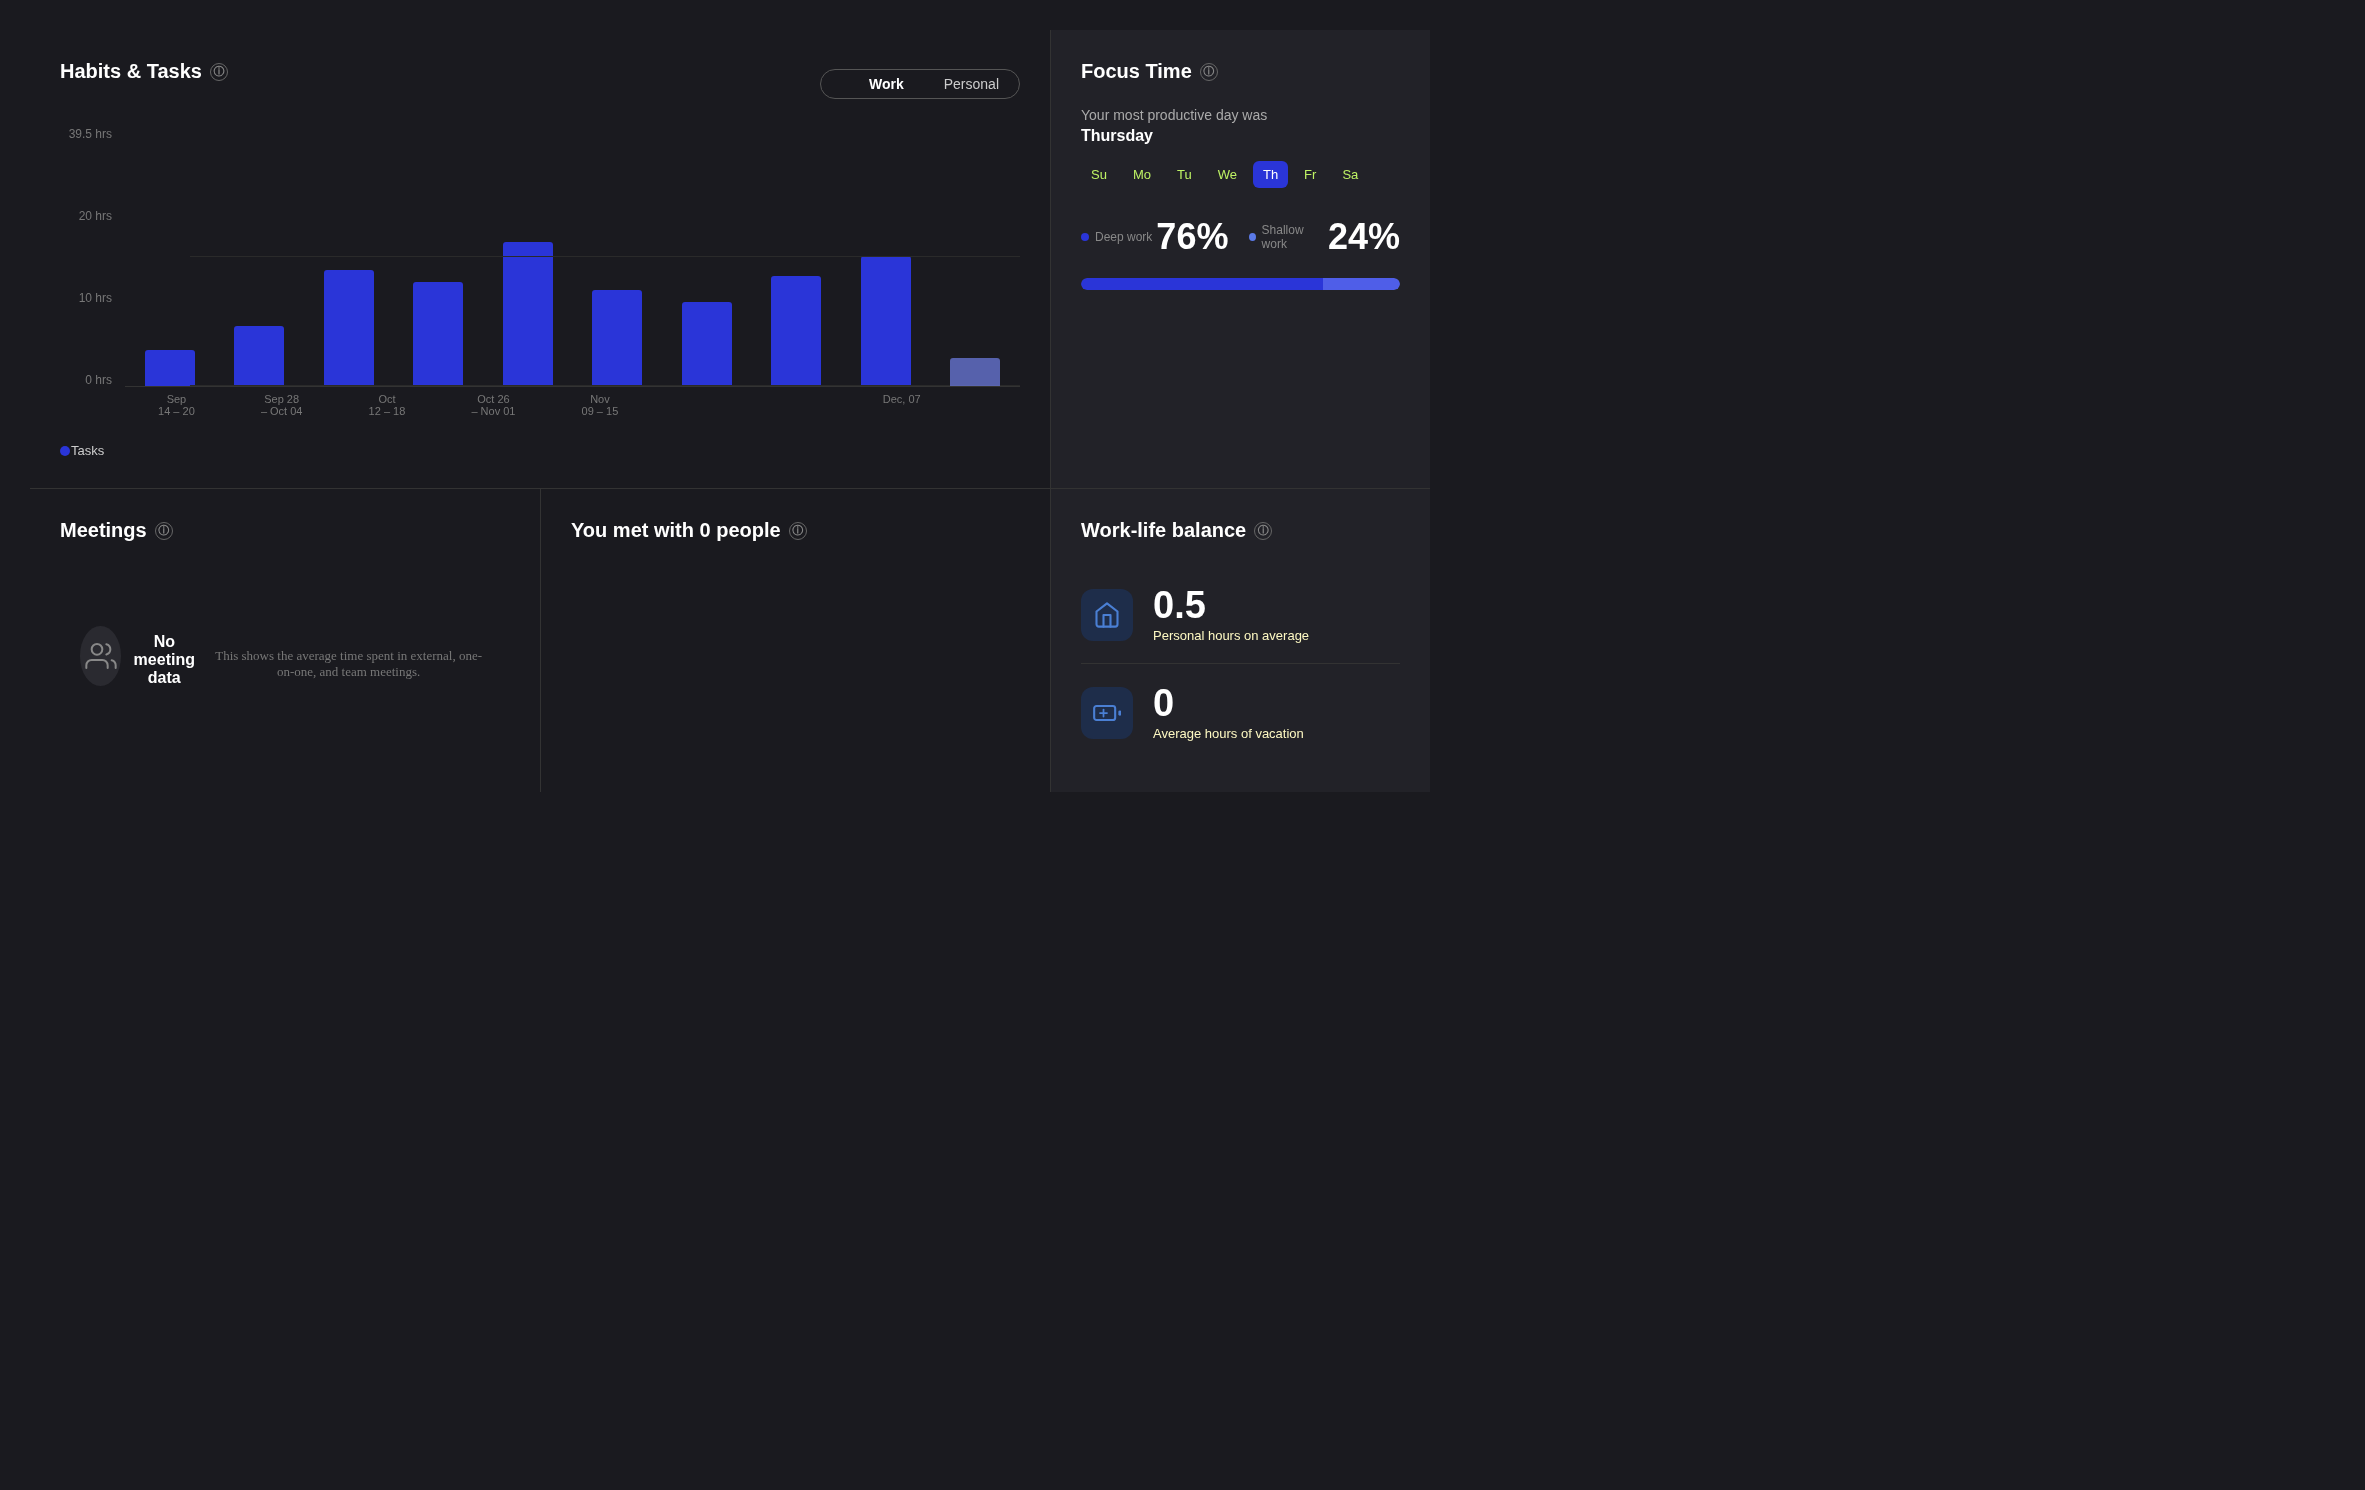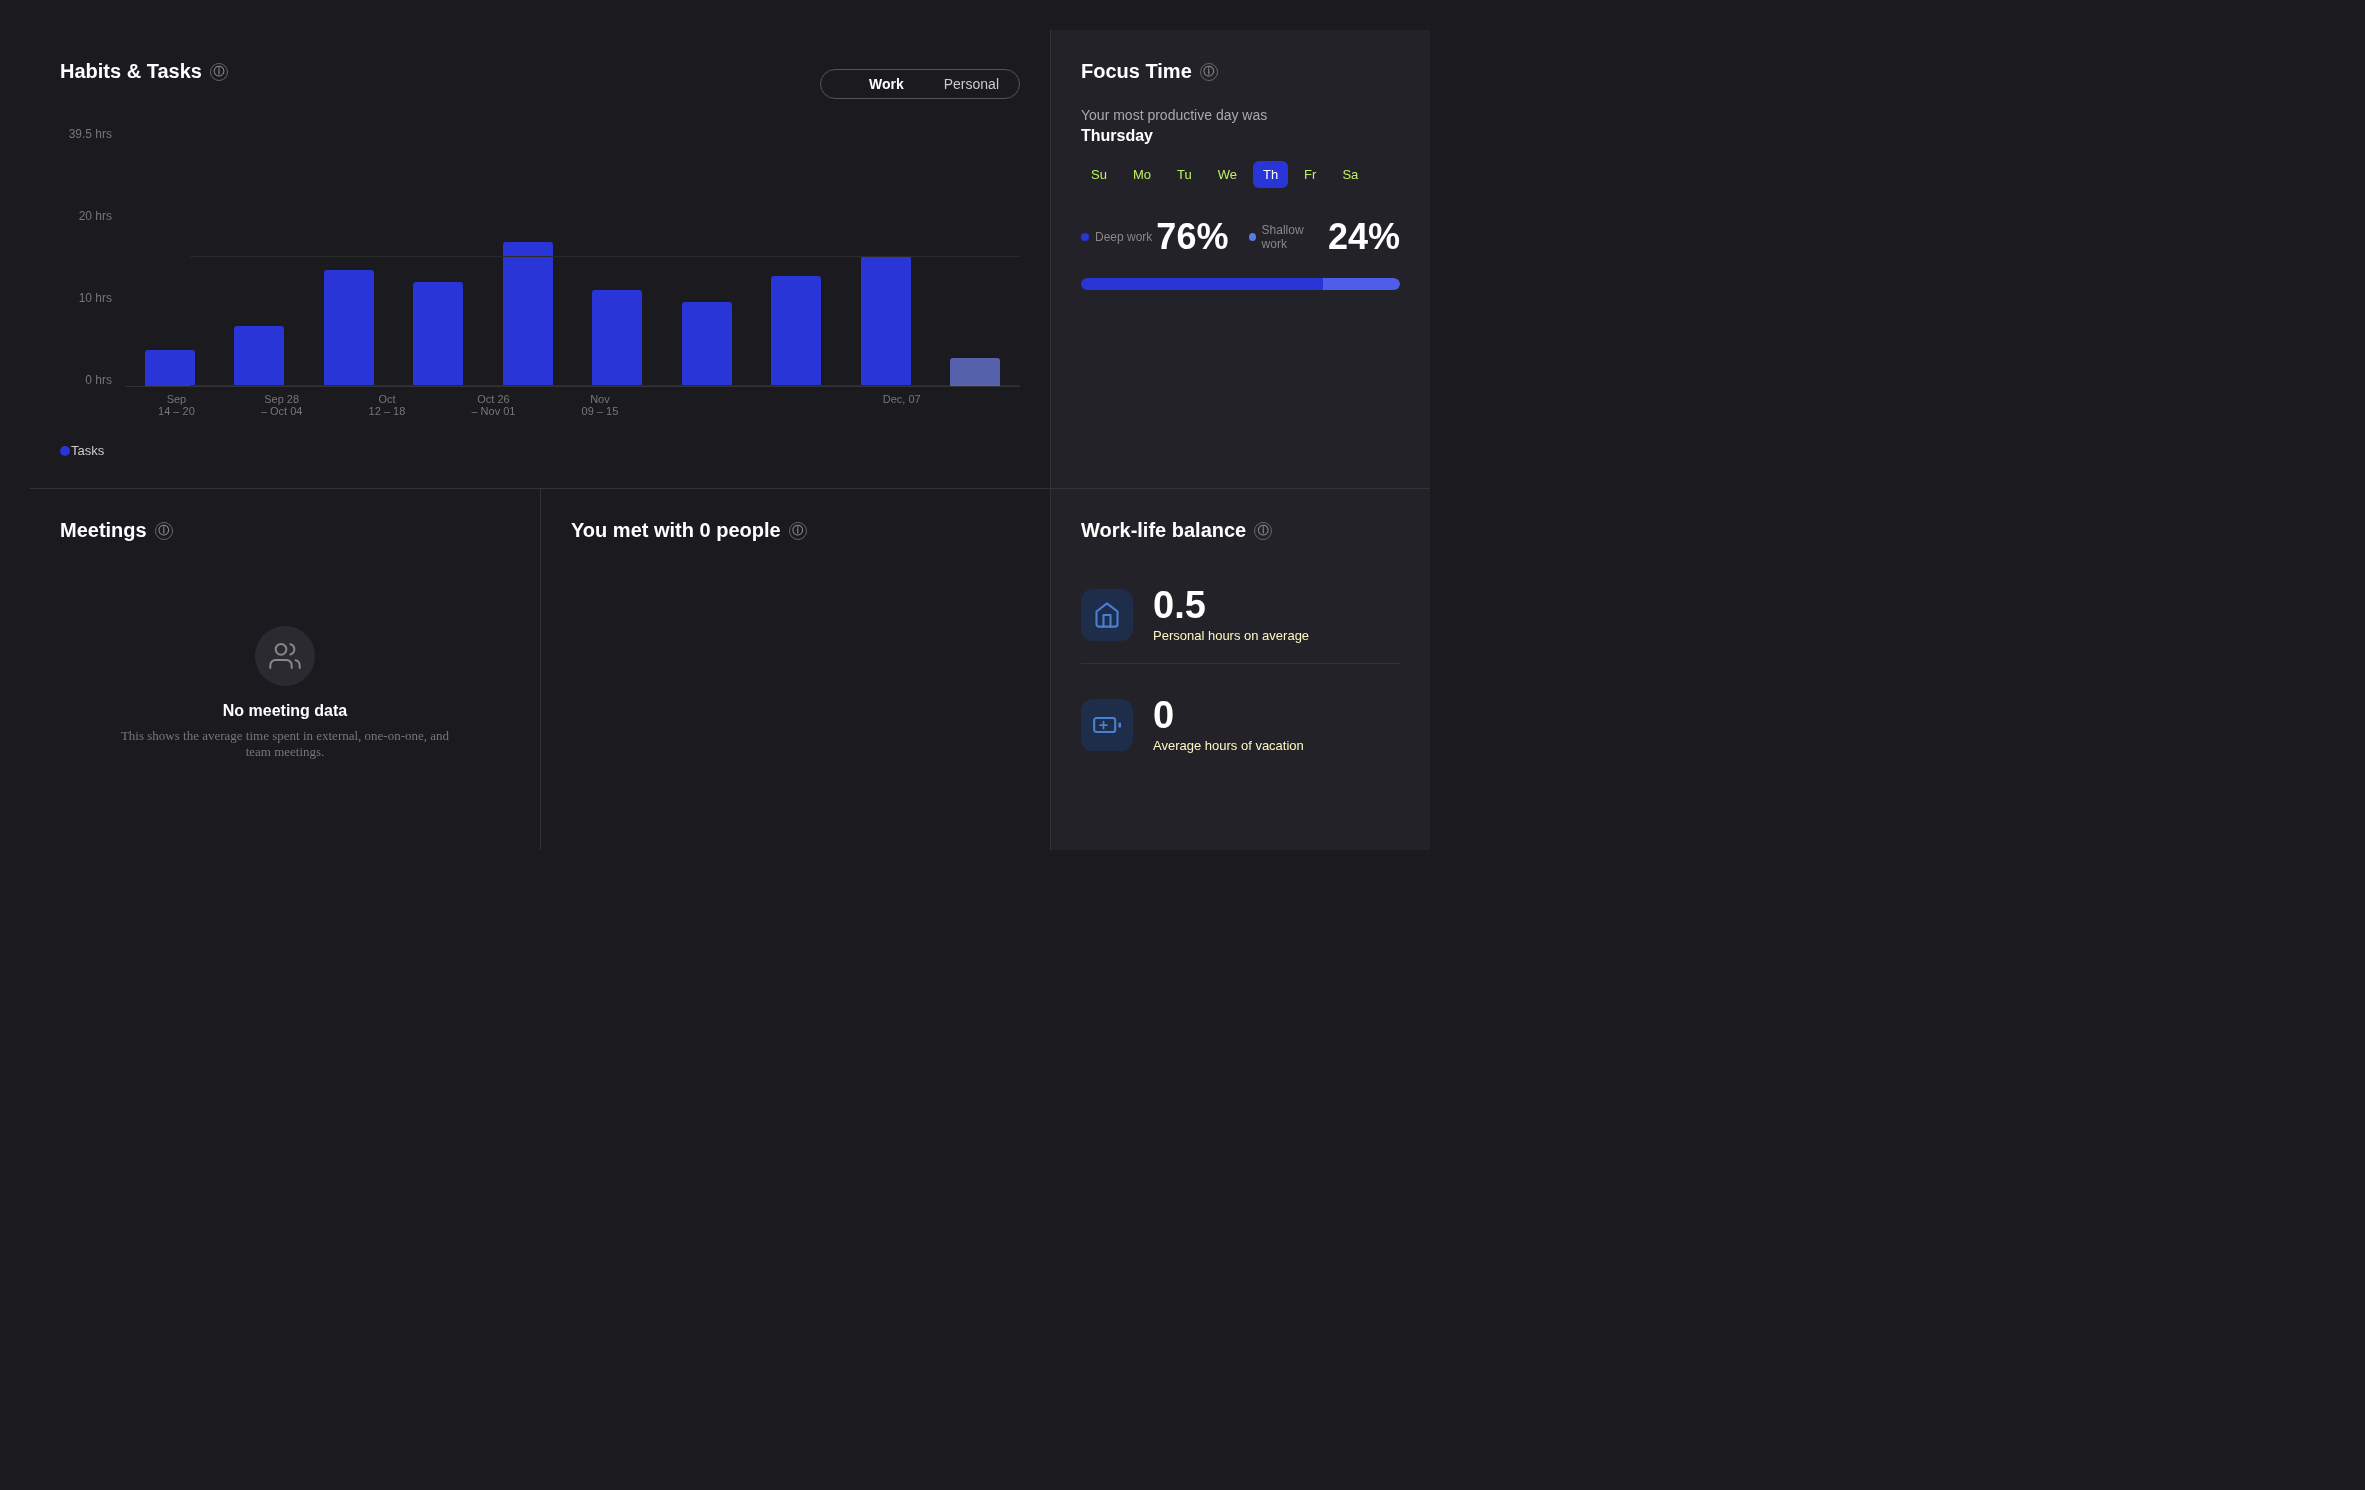--- a/index.html
+++ b/index.html
@@ -281,21 +281,21 @@
 
     
     .meetings-section {
       grid-column: 1;
       grid-row: 2;
       border-top: 1px solid #333;
     }
 
     .no-data-container {
       display: flex;
-      flex-direction: column;
+      flex-direction: row;
       align-items: center;
       justify-content: center;
       padding: 60px 20px;
       text-align: center;
     }
 
     .no-data-icon {
       width: 60px;
       height: 60px;
       border-radius: 50%;
@@ -335,21 +335,21 @@
       grid-column: 3;
       grid-row: 2;
       background: #222228;
       border-top: 1px solid #333;
       border-left: 1px solid #333;
     }
 
     .balance-items {
       display: flex;
       flex-direction: column;
-      gap: 12px;
+      gap: 0;
     }
 
     .balance-item {
       display: flex;
       align-items: center;
       gap: 20px;
       padding: 20px 0;
       border-bottom: 1px solid #333;
     }
 

